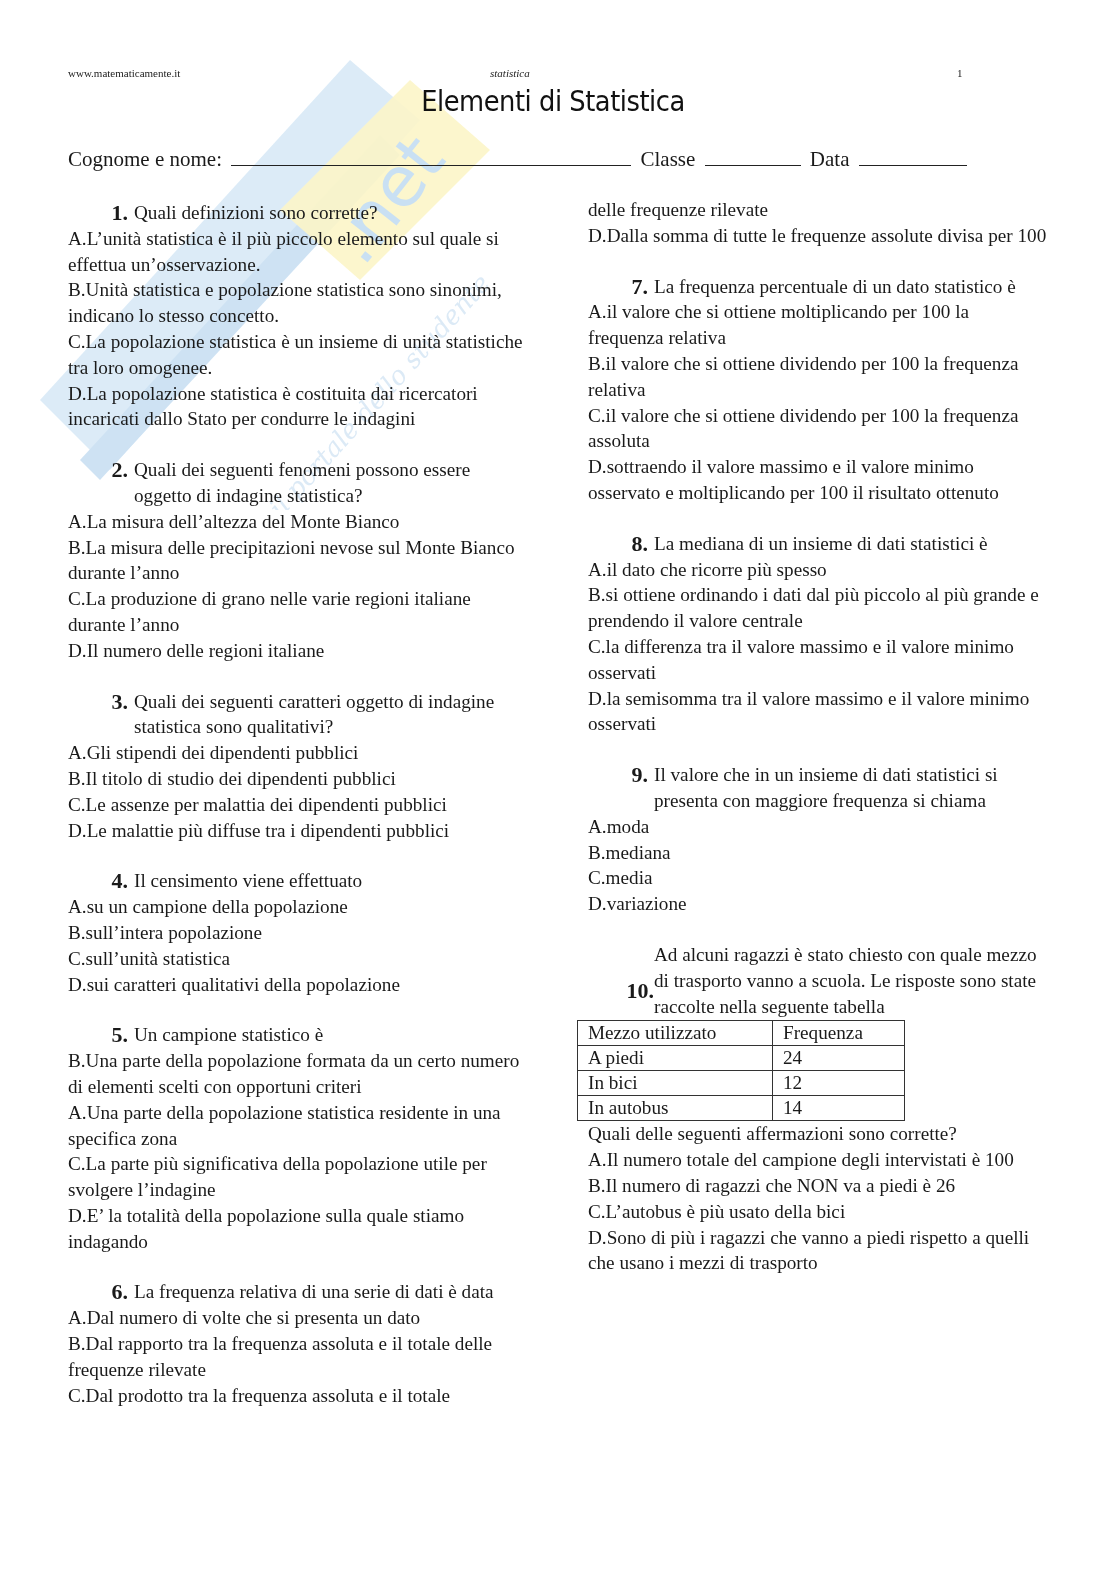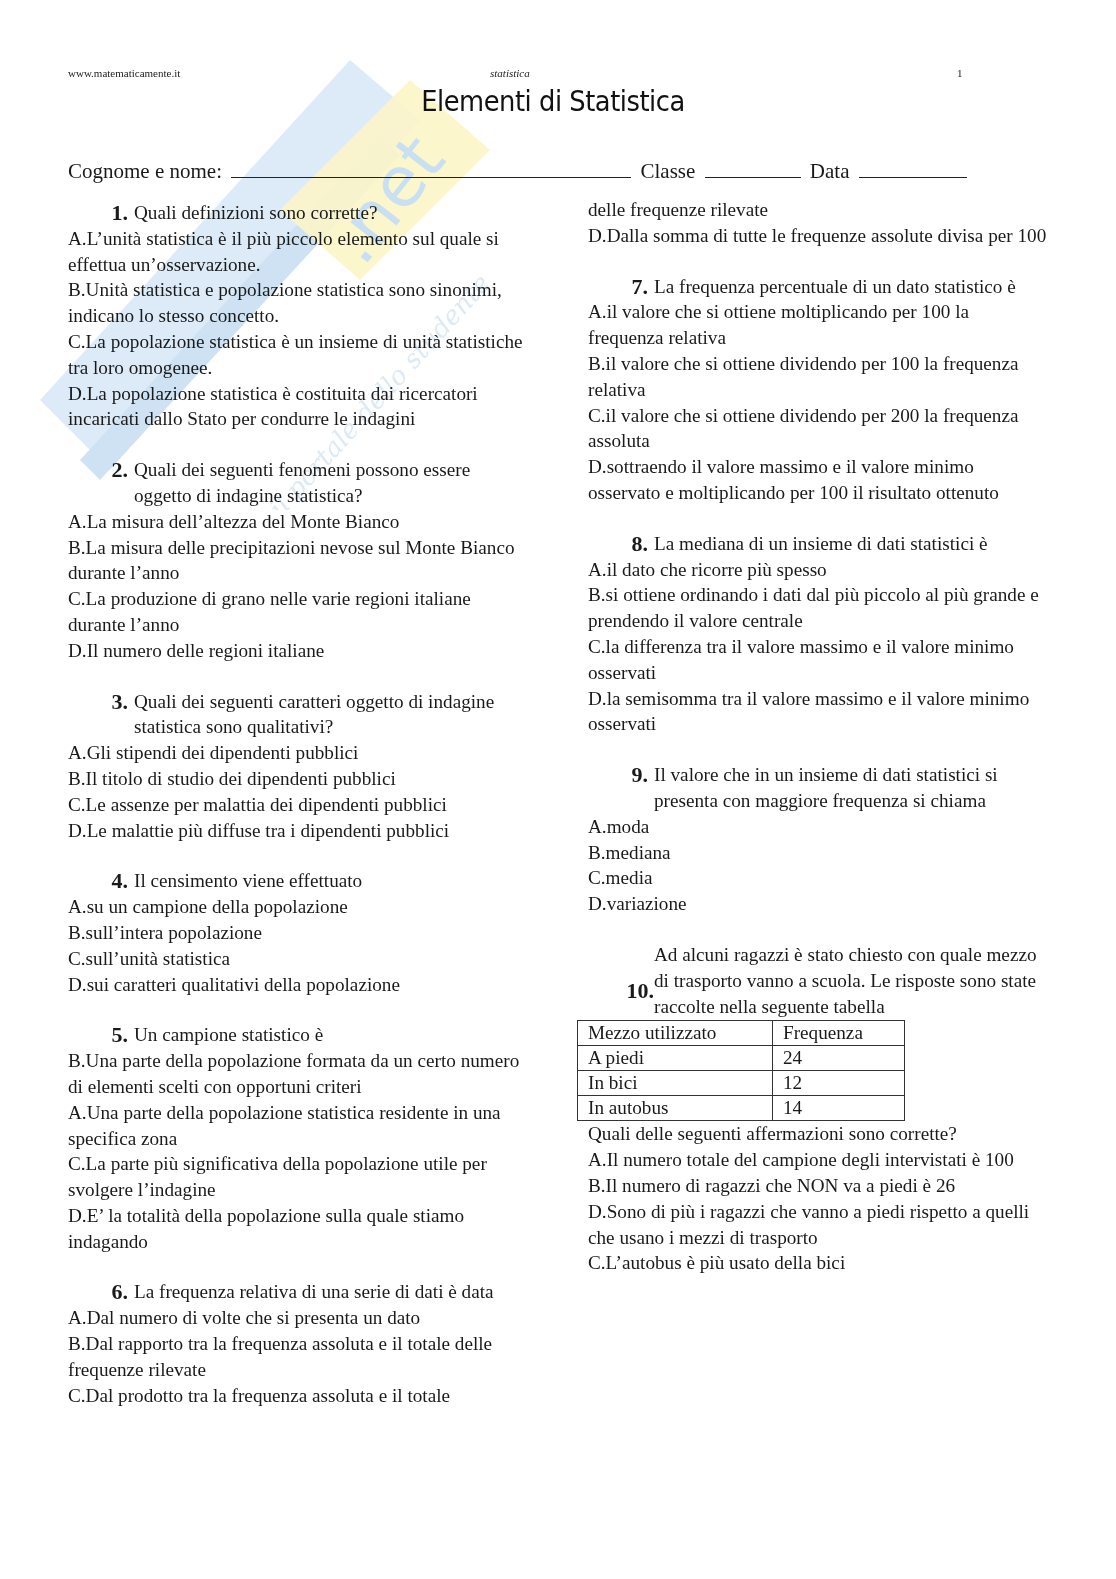--- a/index.html
+++ b/index.html
@@ -8,21 +8,21 @@
   .watermark { position: absolute; left: 20px; top: 40px; width: 520px; height: 470px;
                pointer-events: none; z-index: 0; }
   .page { position: absolute; inset: 0; z-index: 1; }
   .hdr { position: absolute; top: 67px; font-size: 11px; color: #222; }
   .hdr-left { left: 68px; }
   .hdr-center { left: 490px; font-style: italic; }
   .hdr-right { left: 957px; }
   .title { position: absolute; top: 85px; left: 0; width: 1106px; text-align: center;
            font-family: "DejaVu Sans", "Liberation Sans", sans-serif; font-size: 28px;
            letter-spacing: -0.5px; color: #111; transform: scaleX(0.92); }
-  .namerow { position: absolute; top: 158px; left: 68px; font-size: 21px; white-space: nowrap; }
+  .namerow { position: absolute; top: 146px; left: 68px; font-size: 21px; white-space: nowrap; }
   .blank { display: inline-block; border-bottom: 1.3px solid #222; height: 19px;
            vertical-align: baseline; margin: 0 4px; }
   .col { position: absolute; font-size: 19.2px; line-height: 25.8px; }
   .col-left { left: 68px; top: 200px; width: 460px; }
   .col-right { left: 588px; top: 197px; width: 460px; }
   .q { margin-bottom: 25px; }
   .qhead { display: flex; }
   .qnum { font-weight: bold; font-size: 22px; width: 66px; text-align: right;
           padding-right: 6px; box-sizing: border-box; flex: none; }
   .qtext { flex: 1; }
@@ -140,21 +140,21 @@
       <span class="opt">D.Dalla somma di tutte le frequenze assolute divisa per 100</span>
     </div>
 
     <div class="q">
       <div class="qhead">
           <span class="qnum">7.</span>
           <span class="qtext">La frequenza percentuale di un dato statistico è</span>
         </div>
       <span class="opt">A.il valore che si ottiene moltiplicando per 100 la frequenza relativa</span>
       <span class="opt">B.il valore che si ottiene dividendo per 100 la frequenza relativa</span>
-      <span class="opt">C.il valore che si ottiene dividendo per 200 la frequenza assoluta</span>
+      <span class="opt">C.il valore che si ottiene dividendo per 100 la frequenza assoluta</span>
       <span class="opt">D.sottraendo  il valore massimo e il valore minimo osservato e moltiplicando per 100 il risultato ottenuto</span>
     </div>
 
     <div class="q">
       <div class="qhead">
           <span class="qnum">8.</span>
           <span class="qtext">La mediana di un insieme di dati statistici è</span>
         </div>
       <span class="opt">A.il dato che ricorre più spesso</span>
       <span class="opt">B.si ottiene ordinando i dati dal più piccolo al più grande e prendendo il valore centrale</span>
@@ -194,17 +194,17 @@
         </tr>
         <tr>
           <td>In autobus</td>
           <td>14</td>
         </tr>
       </tbody>
         </table>
       <span class="opt">Quali delle seguenti affermazioni sono corrette?</span>
       <span class="opt">A.Il numero totale del campione degli intervistati è 100</span>
       <span class="opt">B.Il numero di ragazzi che NON va a piedi è 26</span>
+      <span class="opt">C.L’autobus è più usato della bici</span>
       <span class="opt">D.Sono di più i ragazzi che vanno a piedi rispetto a quelli che usano i mezzi di trasporto</span>
-      <span class="opt">C.L’autobus è più usato della bici</span>
     </div>
   </div>
 </div>
 
 </body></html>

